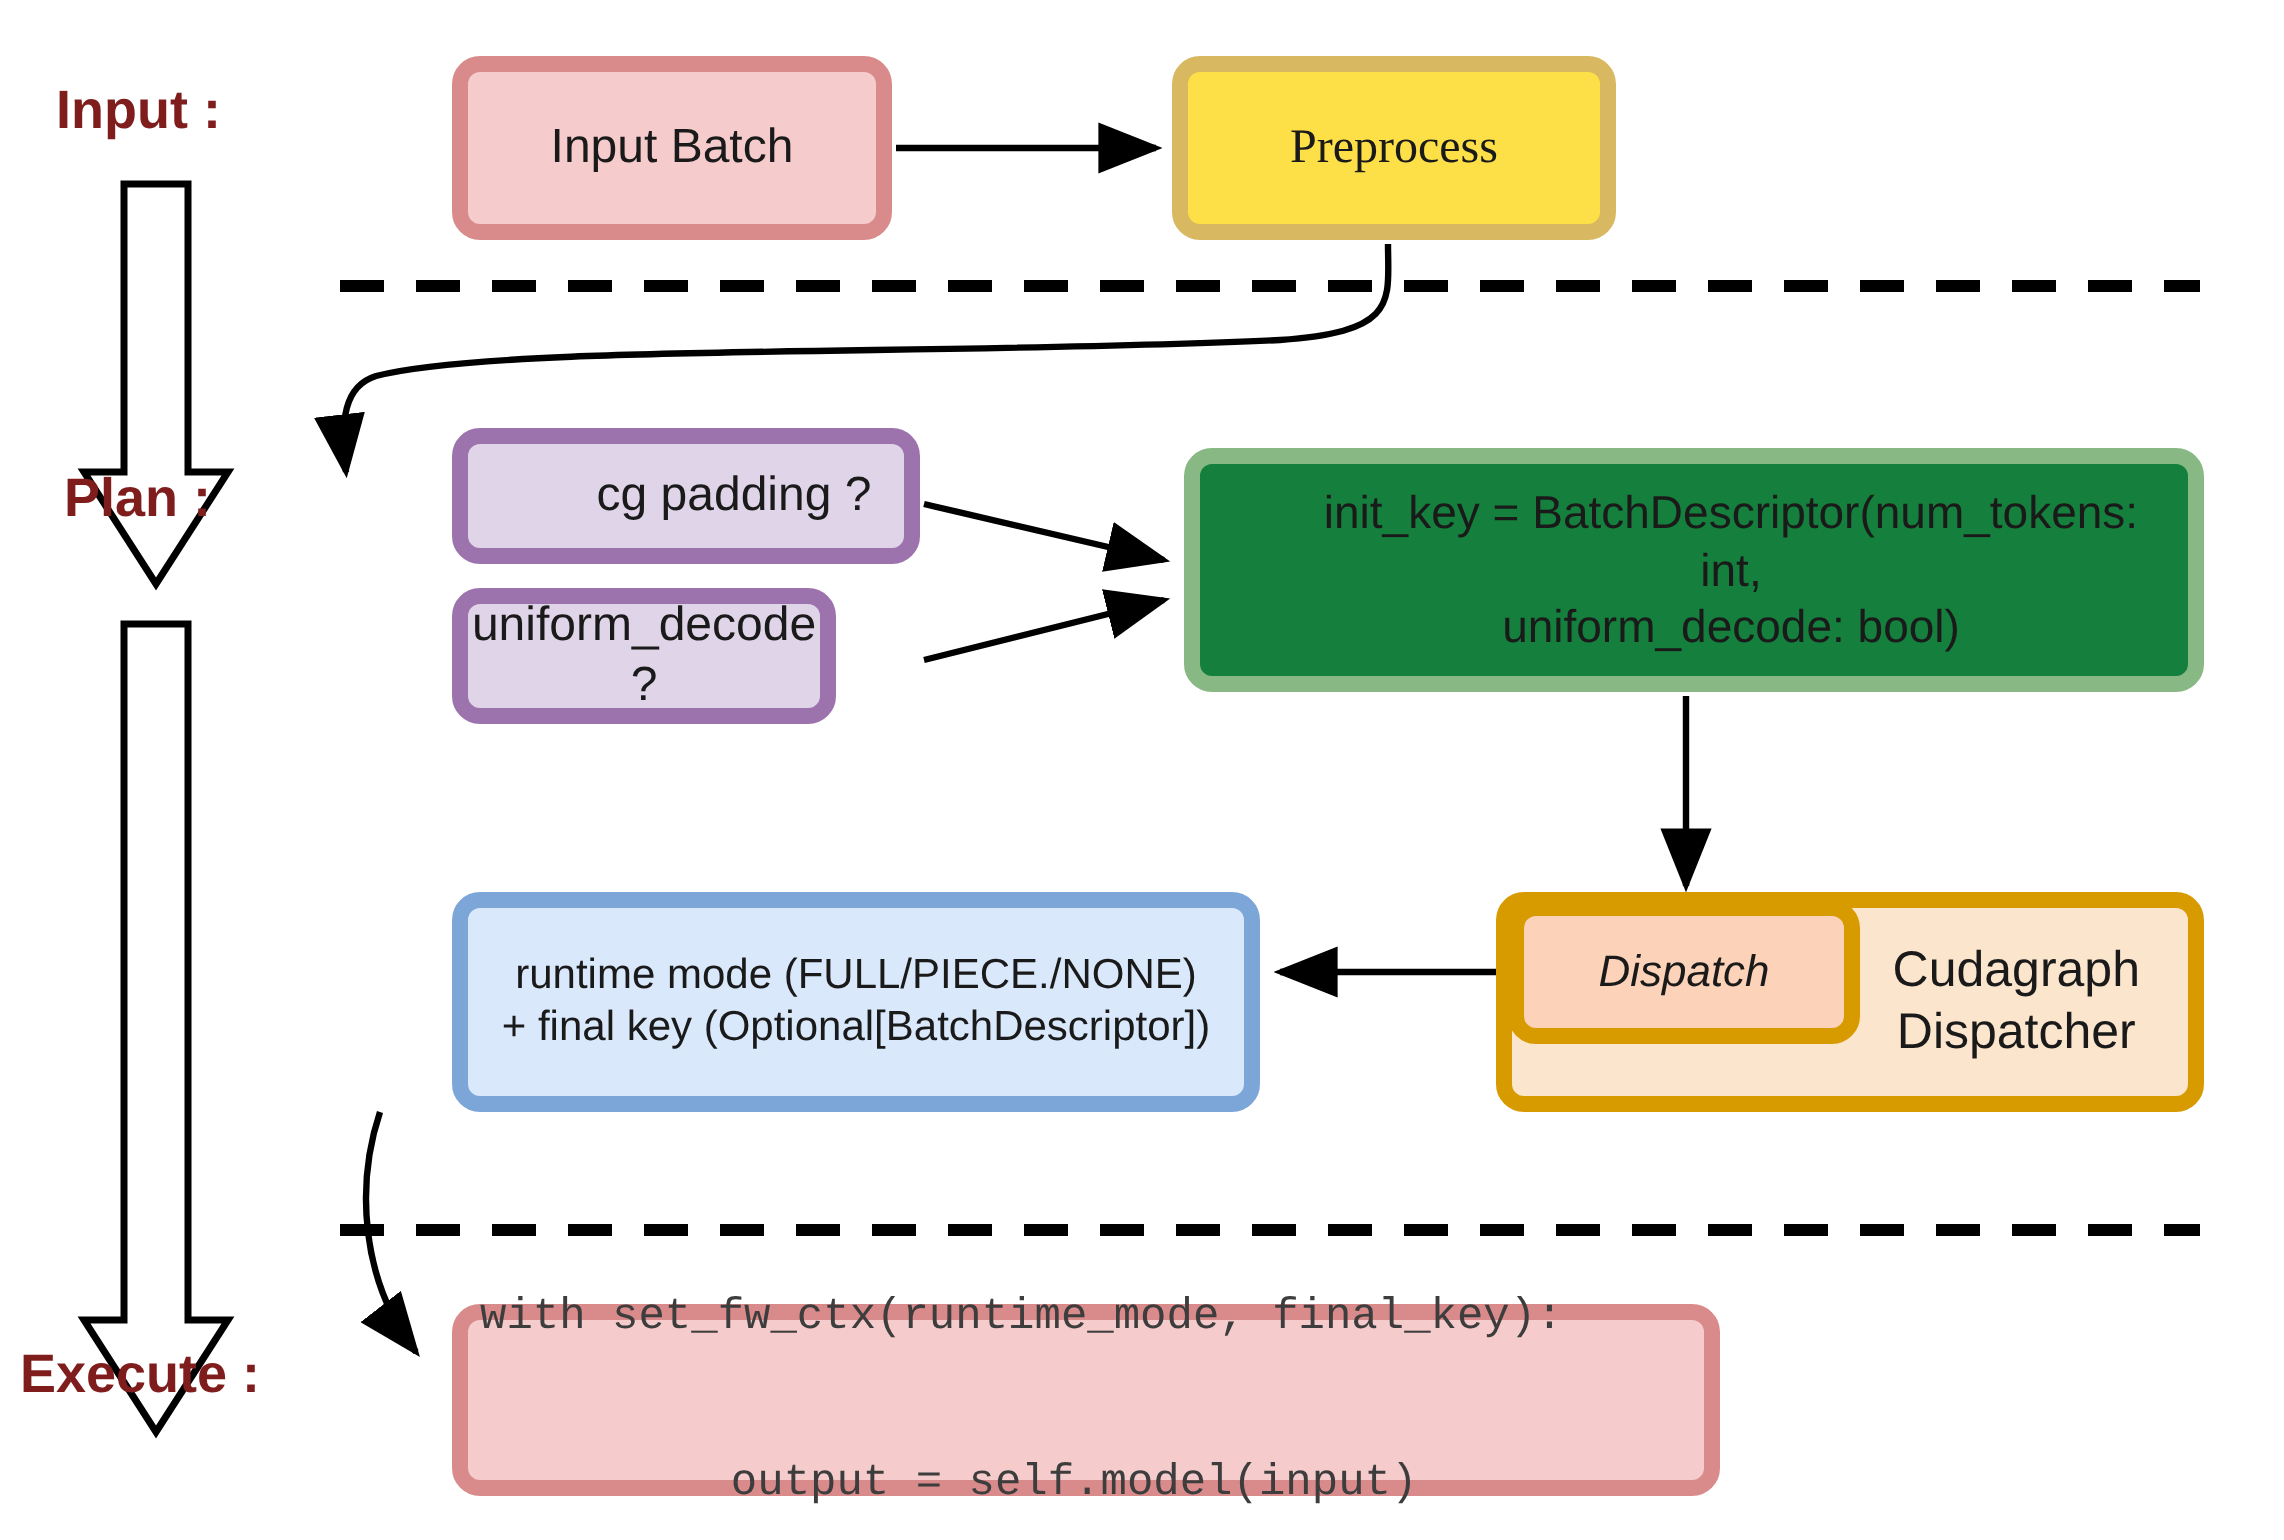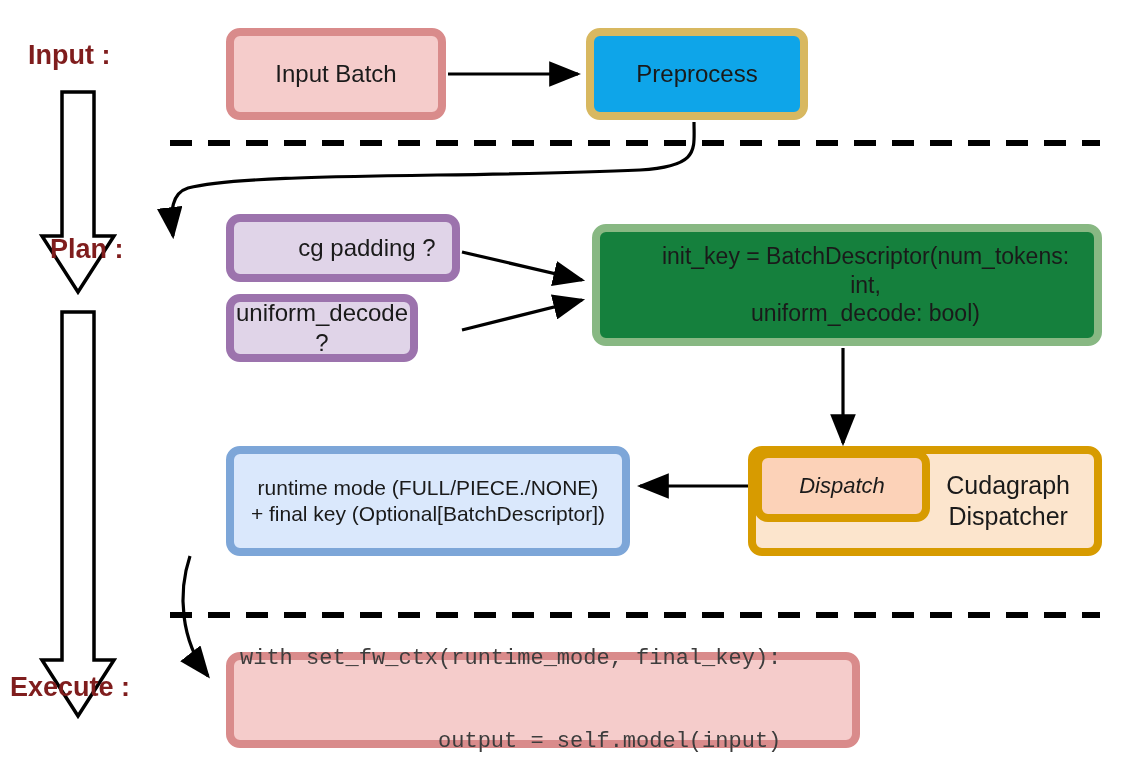--- a/index.html
+++ b/index.html
@@ -94,25 +94,25 @@
   }
   #node-execute-code {
     left: 226px; top: 652px; width: 634px; height: 96px;
     background: #f5cccb; border-color: #d98b8b;
     font-family: "Liberation Mono", monospace;
     font-size: 22px;
     justify-content: flex-start;
     align-items: center;
     padding-left: 6px;
     white-space: pre;
-    text-align: right;
+    text-align: center;
     color: #3d3d3d;
   }
   #label-input { left: 28px; top: 40px; }
-  #label-plan  { left: 50px; top: 234px; text-align: right; }
+  #label-plan  { left: 32px; top: 234px; text-align: right; }
   #label-execute { left: 10px; top: 672px; }
   .node-text { display: block; }
 </style>
 </head>
 <body>
 
 <div id="canvas">
 
   <svg class="svg-layer" viewBox="0 0 1142 770">
     <defs>
@@ -144,21 +144,21 @@
   </svg>
 
   <div class="stage-label" id="label-input">Input :</div>
   <div class="stage-label" id="label-plan">Plan :</div>
   <div class="stage-label" id="label-execute">Execute :</div>
 
   <div class="node" id="node-input-batch" style="background: rgb(245, 204, 203); border-color: rgb(217, 139, 139);">
     <span class="node-text">Input Batch</span>
   </div>
 
-  <div class="node" id="node-preprocess" style="background: #0ea5e9; border-color: rgb(216, 184, 96);">
+  <div class="node" id="node-preprocess" style="background: #fde047; border-color: rgb(216, 184, 96); font-family: Liberation Serif, serif;">
     <span class="node-text">Preprocess</span>
   </div>
 
   <div class="node" id="node-cg-padding" style="background: rgb(224, 212, 232); border-color: rgb(156, 115, 173); padding-left: 48px;">
     <span class="node-text">cg padding ?</span>
   </div>
 
   <div class="node" id="node-uniform-decode" style="background: rgb(224, 212, 232); border-color: rgb(156, 115, 173);">
     <span class="node-text">uniform_decode ?</span>
   </div>

